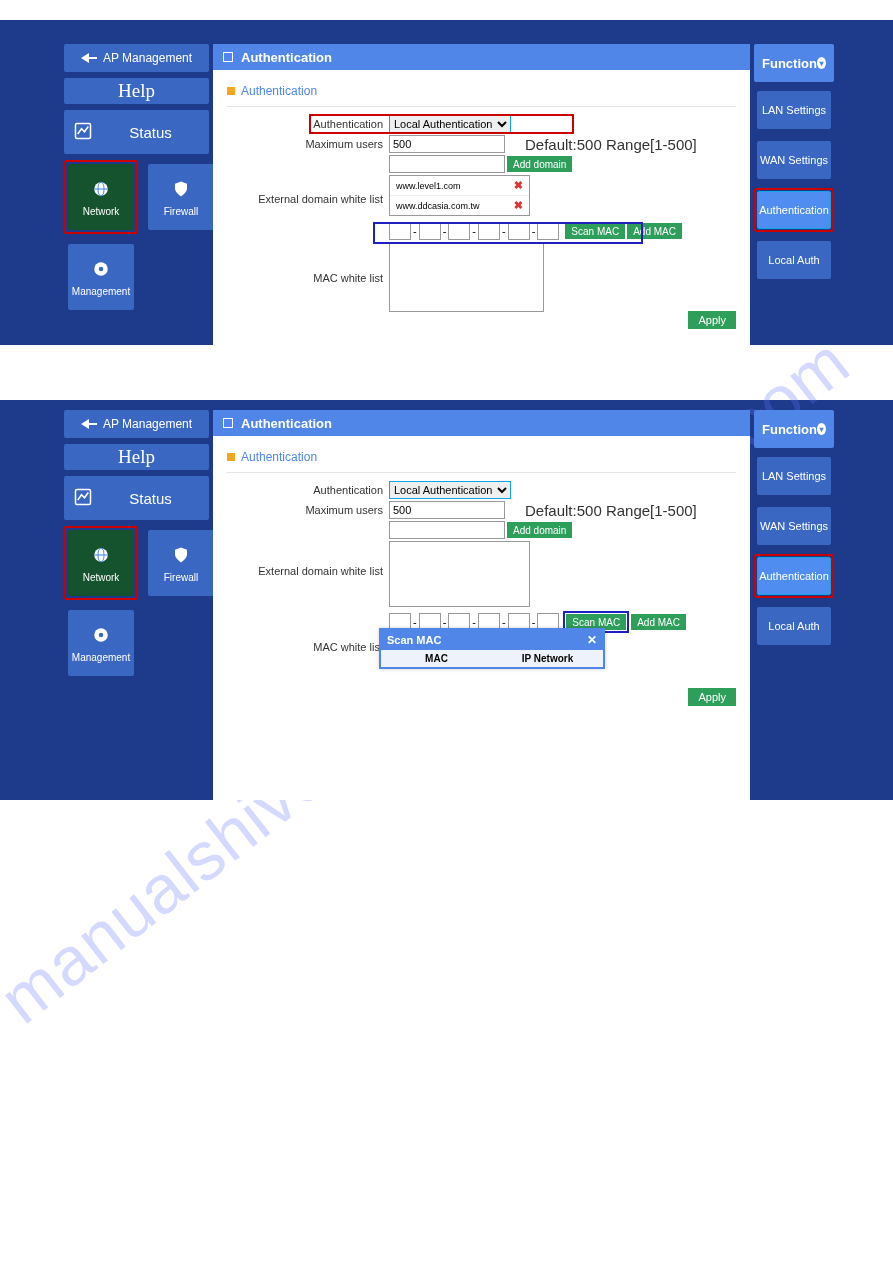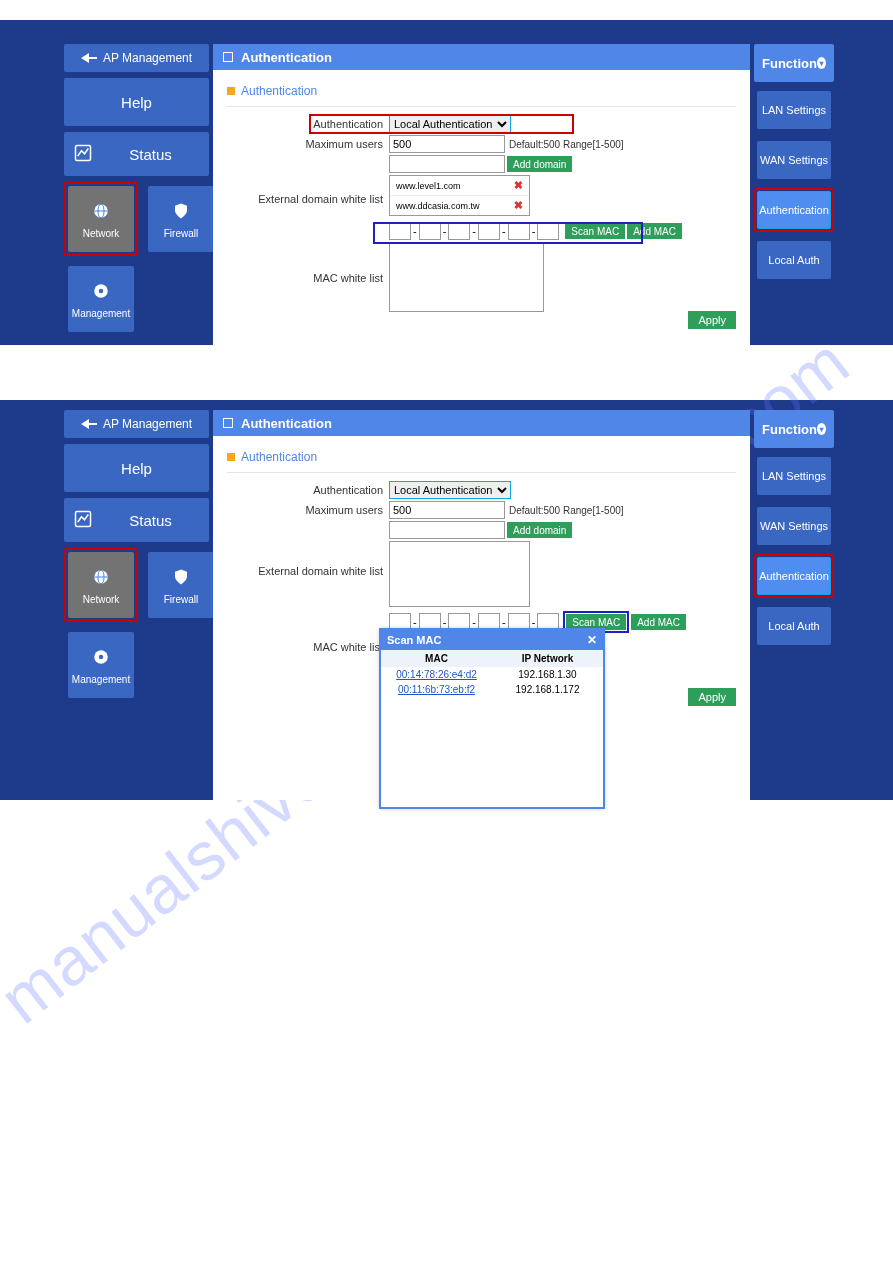--- a/index.html
+++ b/index.html
@@ -33,40 +33,40 @@
   .lbtn {
     background: #3a67c2;
     color: #fff;
     border-radius: 2px;
     display: flex;
     align-items: center;
     justify-content: center;
     font-size: 14px;
   }
   .lbtn.small { height: 28px; font-size: 12px; justify-content: center; gap:6px;}
-  .lbtn.tall { height: 48px; font-size: 15px; }
+  .lbtn.tall { height: 26px; font-size: 19px; font-family: Liberation Serif, serif; }
   .status-row { display:flex; align-items:center; gap:10px; height:44px; background:#3a67c2; border-radius:2px; padding:0 10px;}
   .status-row .ic { color:#fff; font-size:14px;}
   .status-row .txt { flex:1; text-align:center; color:#fff; font-size:15px;}
   .tiles { display:flex; gap:6px; }
   .tile {
     width: 66px; height: 66px;
     background: #3a67c2;
     border-radius: 2px;
     color: #fff;
     display:flex; flex-direction:column; align-items:center; justify-content:center;
     gap: 6px;
     font-size: 10px;
   }
   .tile .ticon {
     width: 22px; height: 22px;
     display:flex; align-items:center; justify-content:center;
   }
   .tile.selected {
-    background: #737373;
+    background: #14532d;
   }
   .tile-border-red { border: 2px solid #c00; padding:2px; border-radius:2px;}
   .tile-border-none { border: 2px solid transparent; padding:2px;}
   .arrow-left {
     width:0;height:0;border-top:5px solid transparent;border-bottom:5px solid transparent;border-right:8px solid #fff;
     display:inline-block;
   }
   .arrow-tail { display:inline-block; width:8px; height:2px; background:#fff; vertical-align:middle; position:relative; top:-0.5px;}
   
   .main { flex:1; padding: 24px 4px 0 4px; display:flex; flex-direction:column; }
@@ -94,21 +94,21 @@
     border-bottom: 1px solid #e5e5e5;
     padding: 4px 0 8px 0;
   }
   .section-title .sqg { width:8px;height:8px;background:#f5a623;}
   .form { margin-top: 8px; }
   .row { display:flex; align-items:center; margin: 2px 0; }
   .lbl { width: 162px; text-align:right; padding-right:6px; font-size:11px; color:#333;}
   .sel { border:1px solid #0ea5e9; font-size:11px; height:18px; }
   .txtin { border:1px solid #999; height:18px; font-size:11px; padding:0 3px; }
   .txtin.w100 { width:116px; }
-  .hint { font-size:10px; color:#333; margin-left:4px;}
+  .hint { font-size:15px; color:#333; margin-left:20px;}
   .btn-g {
     background:#2e9e5b; color:#fff; border:none; font-size:10px; height:16px; padding:0 6px; cursor:pointer;
   }
   .btn-apply {
     background:#2e9e5b; color:#fff; border:none; font-size:11px; height:18px; padding:0 10px;
     position:absolute; right:14px;
   }
   .listbox {
     border:1px solid #999; width:141px; background:#fff; font-size:9px;
   }
@@ -451,30 +451,20 @@
 
         <div class="popup" style="left:166px; top:192px;">
           <div class="popup-hd">
             <span>Scan MAC</span>
             <span class="x">✕</span>
           </div>
           <div class="popup-th">
             <div>MAC</div>
             <div>IP Network</div>
           </div>
-          <div class="popup-body">
-            <div class="popup-row">
-              <div><span class="maclink">00:14:78:26:e4:d2</span></div>
-              <div>192.168.1.30</div>
-            </div>
-            <div class="popup-row">
-              <div><span class="maclink">00:11:6b:73:eb:f2</span></div>
-              <div>192.168.1.172</div>
-            </div>
-          </div>
         </div>
       </div>
     </div>
 
     <div class="right" style="padding-top:10px;">
       <div class="rbtn func">
         <span>Function</span>
         <span class="chev">▾</span>
       </div>
       <div class="rborder-none">

